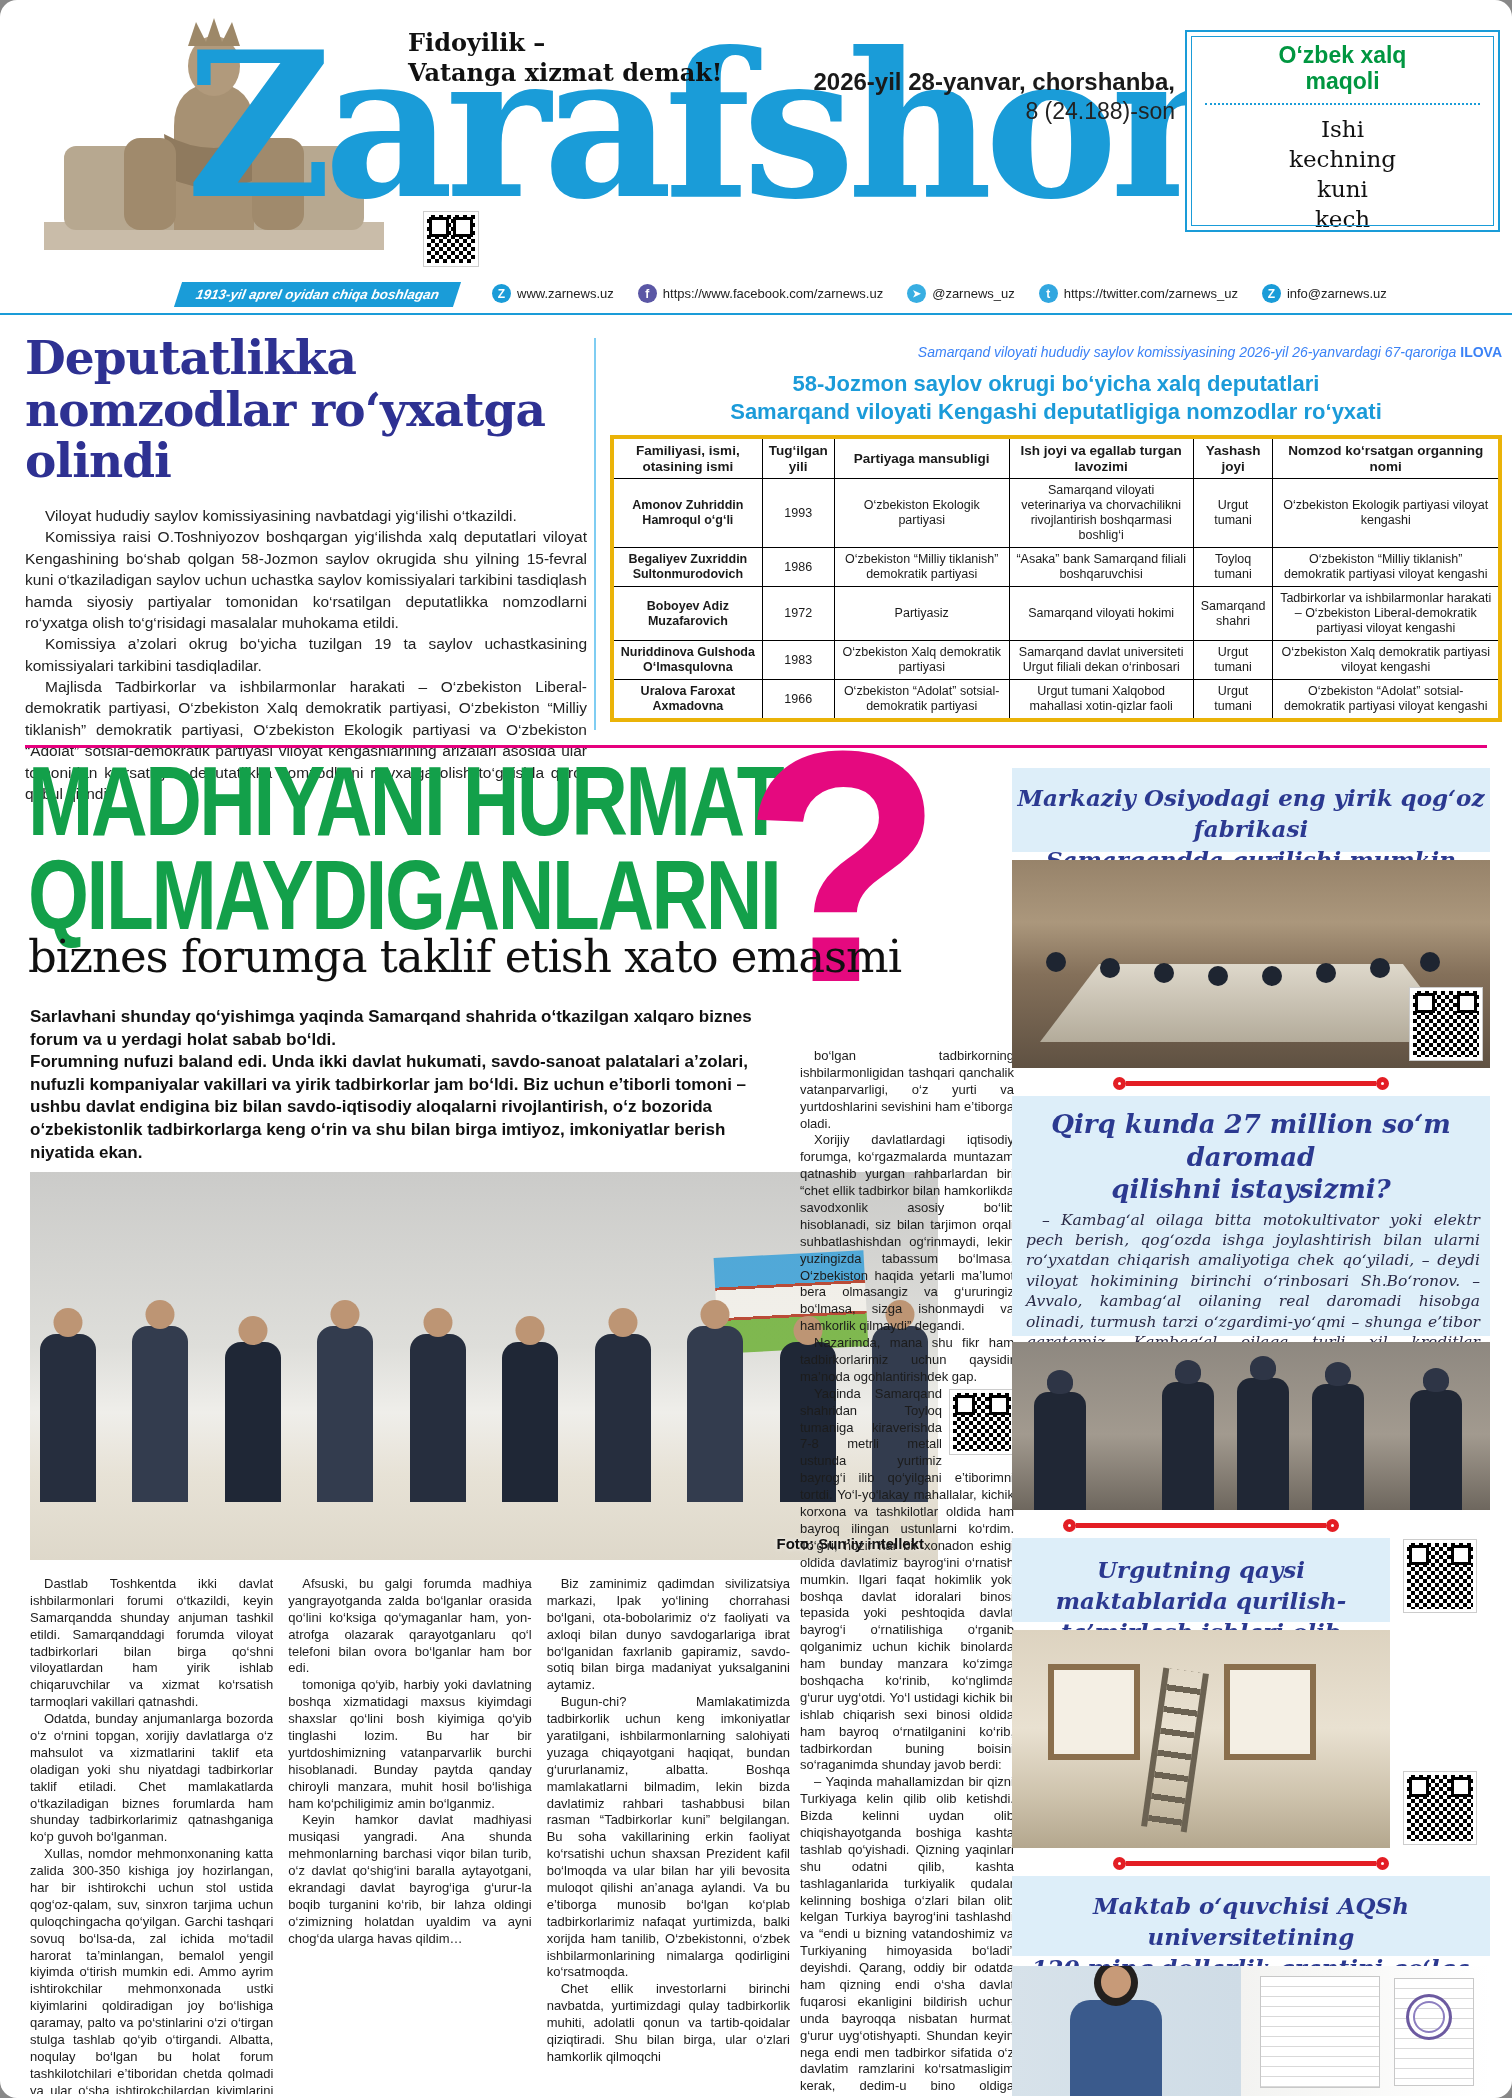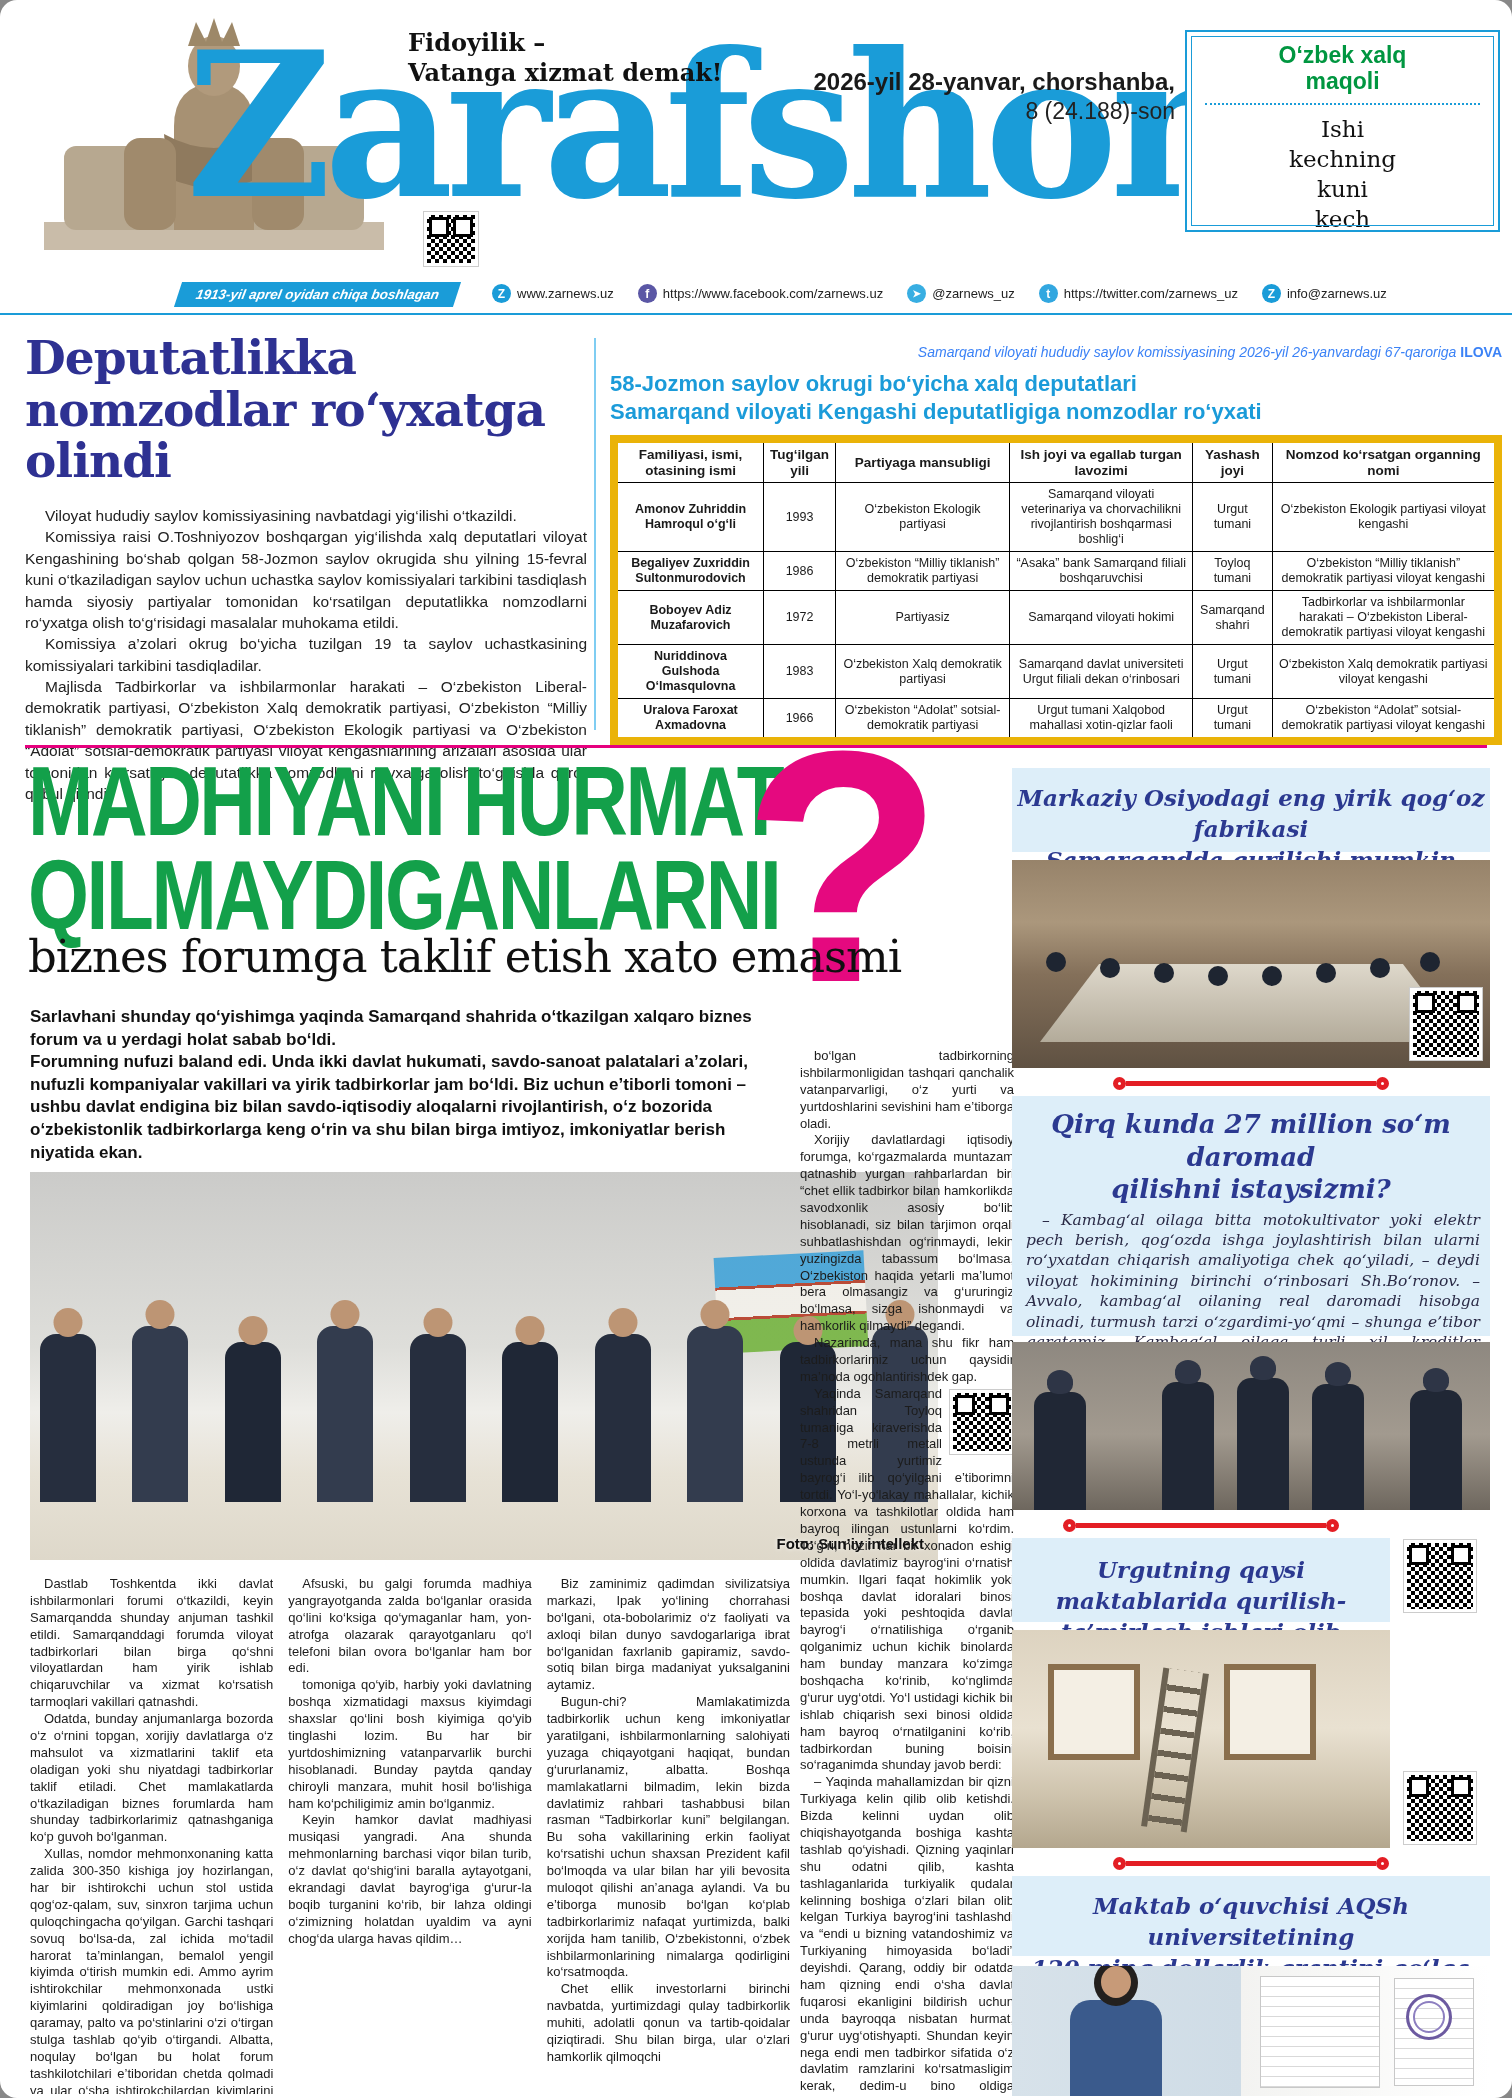--- a/index.html
+++ b/index.html
@@ -48,22 +48,22 @@
   #lead-article h1{font-family:"DejaVu Serif",serif;font-weight:bold;font-size:47px;line-height:1.1;
                    color:var(--indigo);margin-bottom:18px;letter-spacing:-1px;}
   #lead-article .body p{font-size:15.5px;line-height:1.38;text-align:justify;text-indent:20px;color:#222;}
   .v-divider{position:absolute;left:594px;top:338px;width:2px;height:392px;background:#7fcdf2;}
 
   
   #annex{position:absolute;left:610px;top:344px;width:892px;}
   #annex .note{text-align:right;font-size:14px;color:#3b82f6;margin-bottom:10px;}
   #annex .note .it{font-style:italic;}
   #annex .note b{font-style:normal;font-weight:bold;}
-  #annex h2{text-align:left;color:var(--title-blue);font-size:22px;line-height:1.25;white-space:pre-line;margin-bottom:10px;}
-  .annex-table{width:100%;border-collapse:collapse;border:8px solid #eab308;}
+  #annex h2{text-align:center;color:var(--title-blue);font-size:22px;line-height:1.25;white-space:pre-line;margin-bottom:10px;}
+  .annex-table{width:100%;border-collapse:collapse;border:4px solid #eab308;}
   .annex-table th,.annex-table td{border:1px solid #000;padding:4px 6px;text-align:center;vertical-align:middle;}
   .annex-table th{font-size:13.5px;line-height:1.15;}
   .annex-table td{font-size:12.5px;line-height:1.2;}
   .annex-table td:first-child{font-weight:bold;}
   .annex-table th:nth-child(1){width:17%}.annex-table th:nth-child(2){width:7%}
   .annex-table th:nth-child(3){width:20%}.annex-table th:nth-child(4){width:21%}
   .annex-table th:nth-child(5){width:9%}.annex-table th:nth-child(6){width:26%}
 
   .pink-rule{position:absolute;left:25px;top:745px;width:1462px;height:3px;background:#e6007e;}
 

